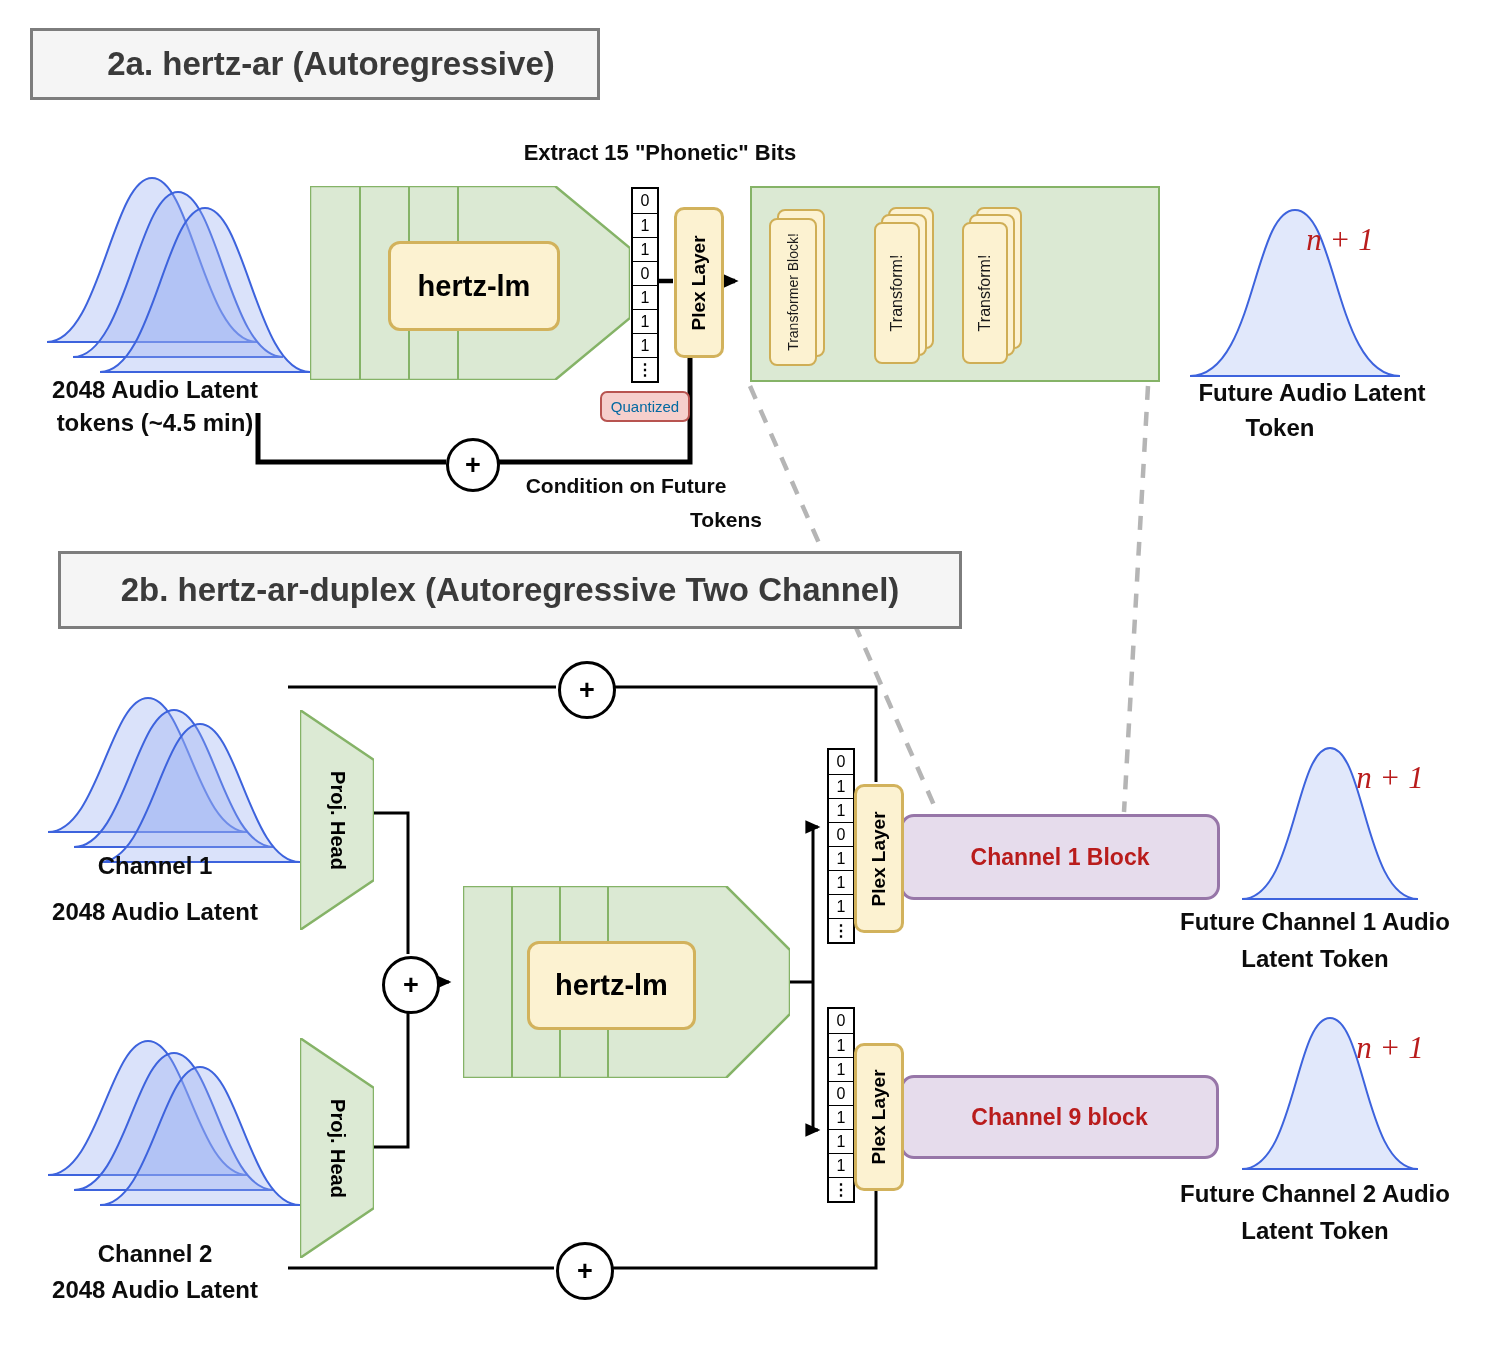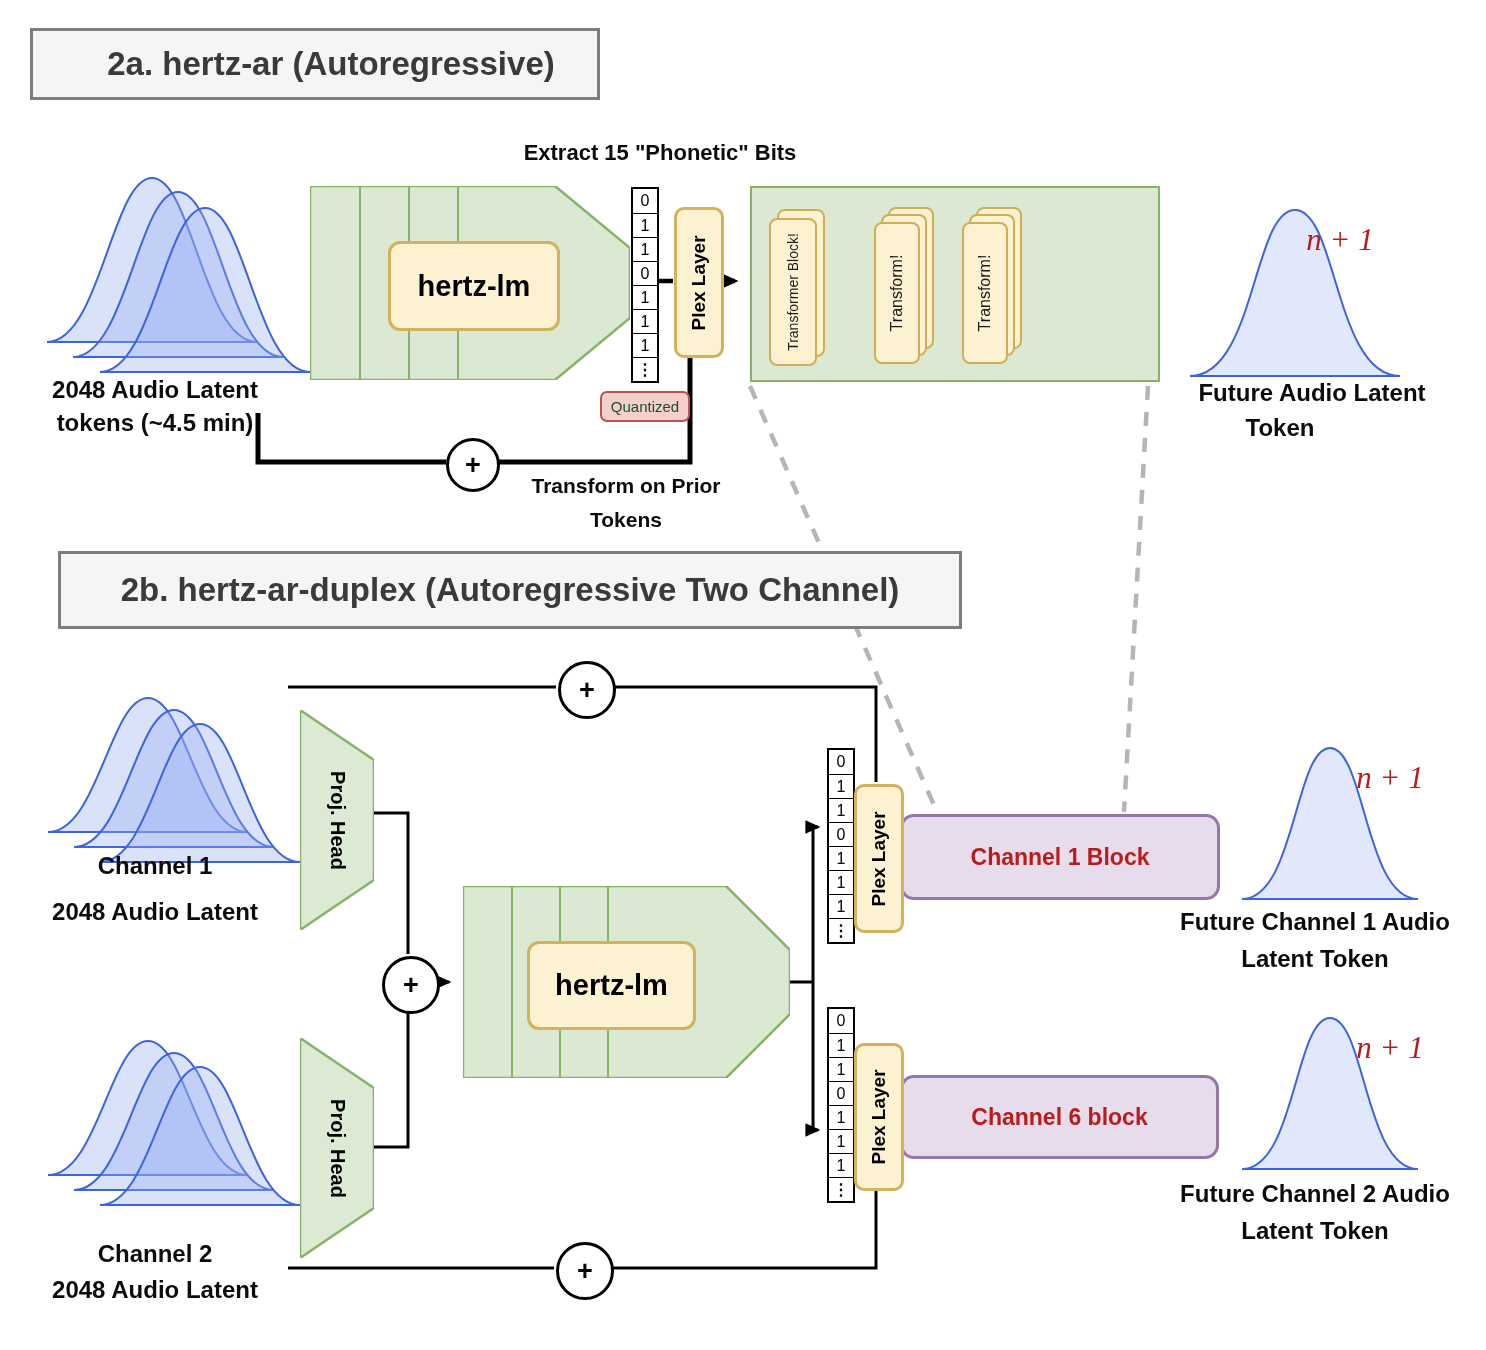--- a/index.html
+++ b/index.html
@@ -27,21 +27,21 @@
         font-size:27px;font-weight:bold;color:#000;z-index:3;}
   .sheet{position:absolute;background:#fcf2d1;border:2.5px solid #cfae55;border-radius:8px;
          box-sizing:border-box;}
   .sheet .vt{position:absolute;left:0;top:0;width:100%;height:100%;
              display:flex;align-items:center;justify-content:center;}
   .sheet .vt span{transform:rotate(-90deg);white-space:nowrap;font-size:16px;color:#1a1a1a;}
   .purpleblock{background:#e6dcec;border:3px solid #9776a8;border-radius:14px;
                display:flex;align-items:center;justify-content:center;
                font-weight:bold;font-size:23px;color:#b91c1c;}
   .pill{background:#f6cfcc;border:2px solid #b85450;border-radius:7px;
-        display:flex;align-items:center;justify-content:center;font-size:15px;color:#14532d;}
+        display:flex;align-items:center;justify-content:center;font-size:15px;color:#0369a1;}
   .projhead{position:absolute;z-index:2;}
   .projhead .vt{position:absolute;left:0;top:0;width:100%;height:100%;
                 display:flex;align-items:center;justify-content:center;}
   .projhead .vt span{transform:rotate(90deg);white-space:nowrap;font-weight:bold;font-size:20px;color:#000;}
 </style>
 </head>
 <body>
 
 <div class="canvas">
 
@@ -147,22 +147,22 @@
   </div>
 
   <svg class="abs" style="left:1180px;top:200px;" width="230" height="180" viewBox="0 0 230 180">
     <path d="M10,176 C75,176 73,10 115,10 C157,10 155,176 220,176 Z" fill="rgba(163,185,244,0.32)" stroke="#3d63dd" stroke-width="2"></path>
   </svg>
   <div class="abs mathlbl" style="left:1280px;top:222px;width:120px;">n + 1</div>
   <div class="abs lbl" style="left:1145px;top:379px;width:270px;font-size:24px;padding-left:32px;">Future Audio Latent</div>
   <div class="abs lbl" style="left:1145px;top:414px;width:270px;font-size:24px;">Token</div>
 
   <div class="abs plus" style="left:446px;top:438px;width:48px;height:48px;">+</div>
-  <div class="abs lbl" style="left:490px;top:474px;width:272px;font-size:21px;">Transform on Prior</div>
-  <div class="abs lbl" style="left:490px;top:508px;width:272px;font-size:21px;">Tokens</div>
+  <div class="abs lbl" style="left:490px;top:474px;width:272px;font-size:21px;">Condition on Future</div>
+  <div class="abs lbl" style="left:490px;top:508px;width:272px;font-size:21px;text-align:right;">Tokens</div>
 
   <div class="abs tbox" style="left:58px;top:551px;width:898px;height:72px;">2b. hertz-ar-duplex (Autoregressive Two Channel)</div>
 
   <svg class="abs" style="left:28px;top:692px;" width="280" height="175" viewBox="0 0 280 175">
     <path d="M20,140 C70,140 82,6 120,6 C158,6 170,140 220,140 Z" fill="rgba(150,173,240,0.35)" stroke="#3d63dd" stroke-width="2"></path>
     <path d="M46,155 C96,155 108,18 146,18 C184,18 196,155 246,155 Z" fill="rgba(150,173,240,0.35)" stroke="#3d63dd" stroke-width="2"></path>
     <path d="M72,170 C122,170 134,32 172,32 C210,32 222,170 272,170 Z" fill="rgba(150,173,240,0.35)" stroke="#3d63dd" stroke-width="2"></path>
   </svg>
   <div class="abs lbl" style="left:25px;top:820px;width:260px;font-size:24px;margin-top:32px;">Channel 1</div>
   <div class="abs lbl" style="left:25px;top:898px;width:260px;font-size:24px;">2048 Audio Latent</div>
@@ -230,21 +230,21 @@
     <div class="bitcell">1</div>
     <div class="bitcell">1</div>
     <div class="bitcell">1</div>
     <div class="bitcell" style="font-weight:bold;">⋮</div>
   </div>
 
   <div class="abs plexbox" style="left:854px;top:1043px;width:44px;height:142px;z-index:3;">
     <span>Plex Layer</span>
   </div>
 
-  <div class="abs purpleblock" style="left:900px;top:1075px;width:313px;height:78px;">Channel 6 block</div>
+  <div class="abs purpleblock" style="left:900px;top:1075px;width:313px;height:78px;">Channel 9 block</div>
 
   <svg class="abs" style="left:1235px;top:738px;" width="190" height="165" viewBox="0 0 190 165">
     <path d="M7,161 C60,161 60,10 95,10 C130,10 130,161 183,161 Z" fill="rgba(163,185,244,0.32)" stroke="#3d63dd" stroke-width="2"></path>
   </svg>
   <div class="abs mathlbl" style="left:1335px;top:760px;width:110px;">n + 1</div>
   <div class="abs lbl" style="left:1180px;top:908px;width:270px;font-size:24px;">Future Channel 1 Audio</div>
   <div class="abs lbl" style="left:1180px;top:945px;width:270px;font-size:24px;">Latent Token</div>
 
   <svg class="abs" style="left:1235px;top:1008px;" width="190" height="165" viewBox="0 0 190 165">
     <path d="M7,161 C60,161 60,10 95,10 C130,10 130,161 183,161 Z" fill="rgba(163,185,244,0.32)" stroke="#3d63dd" stroke-width="2"></path>

